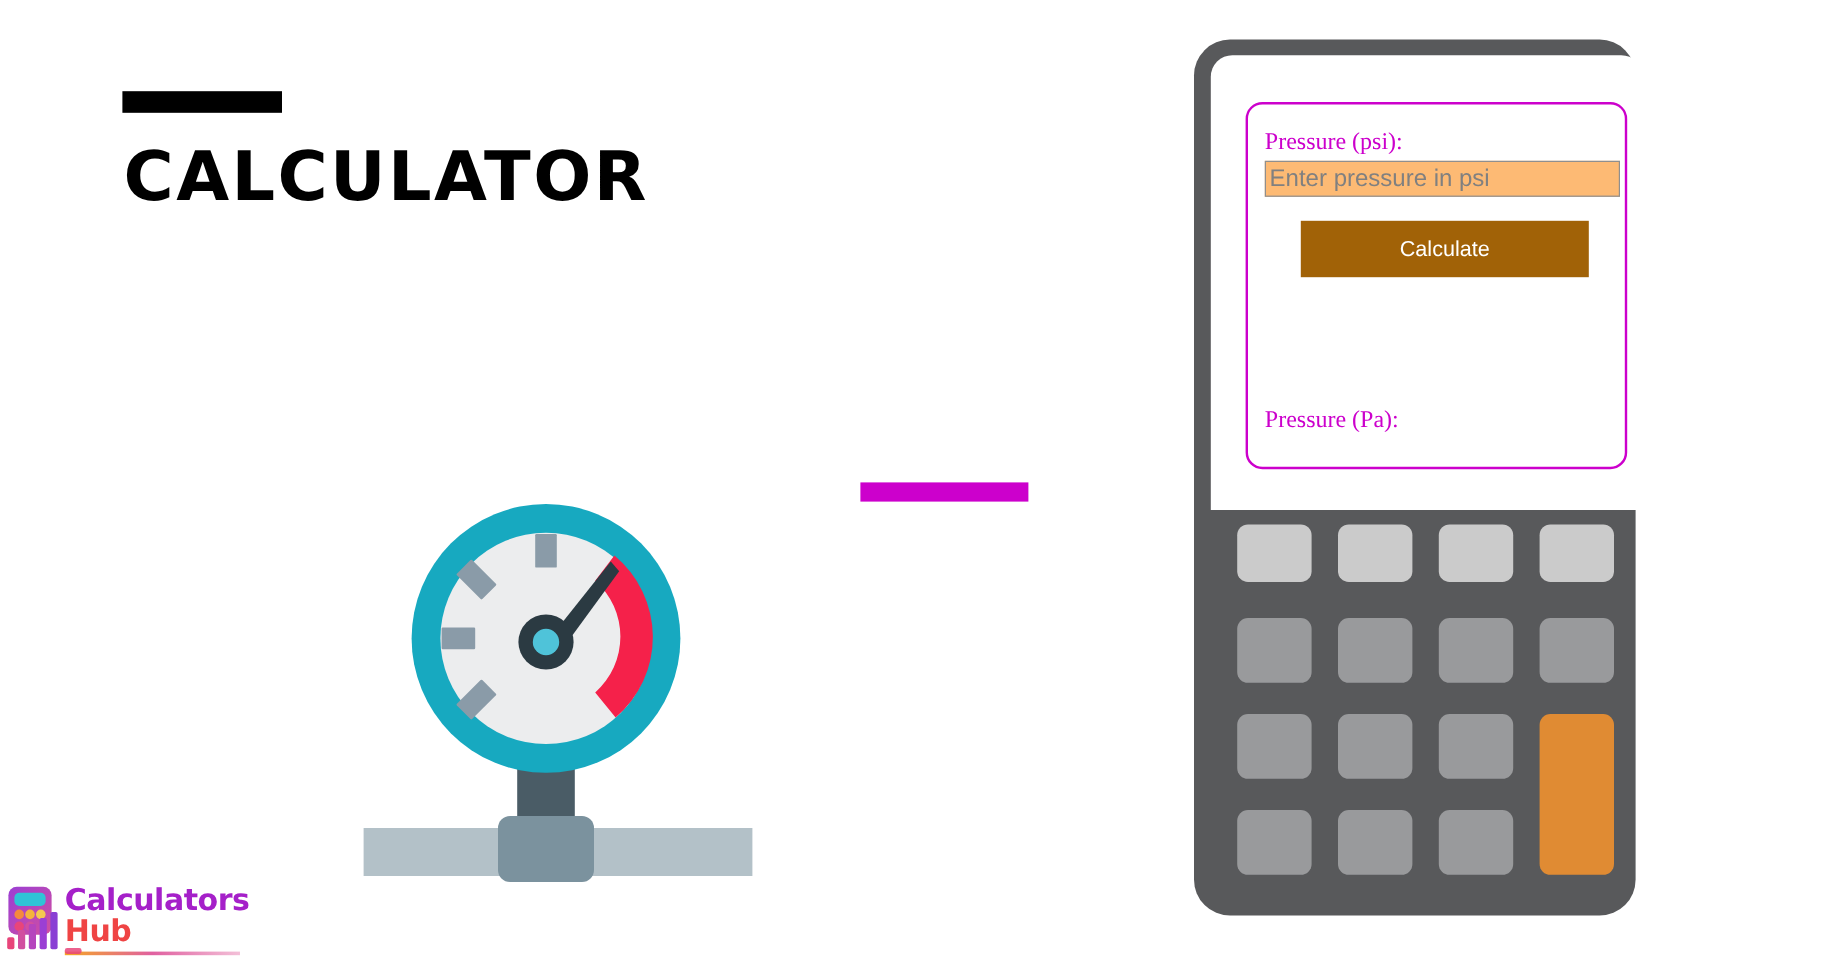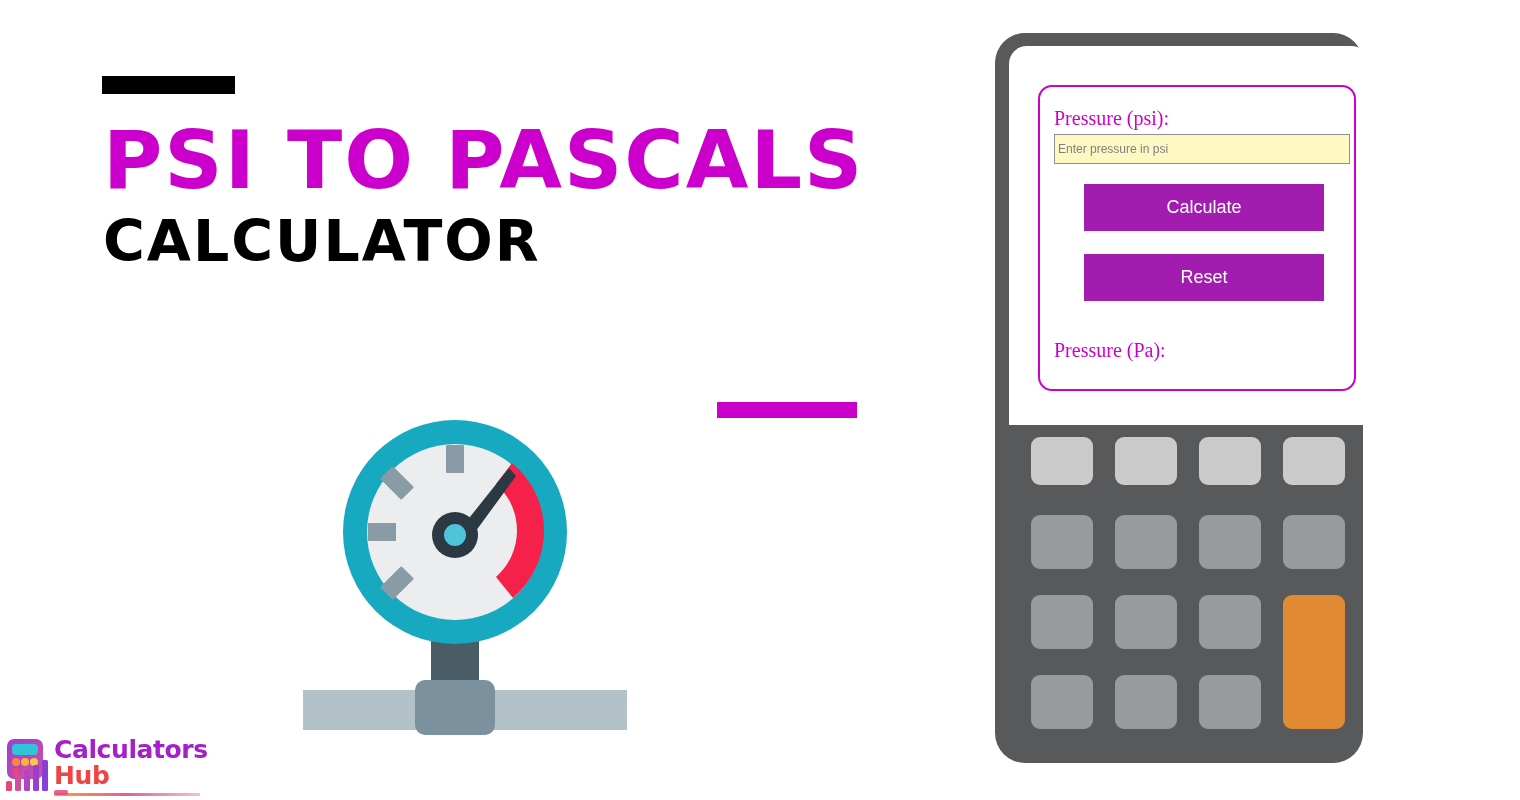--- a/index.html
+++ b/index.html
@@ -136,35 +136,35 @@
   }
   #label-psi { left: 14px; top: 20px; }
   #label-pa  { left: 14px; top: 252px; }
 
   #input-psi {
     position: absolute;
     left: 14px; top: 47px;
     width: 296px; height: 26px;
     box-sizing: border-box;
     border: 1px solid #8f8f8f;
-    background: #fef9c3;
+    background: #fdba74;
     font-family: "Liberation Sans", sans-serif;
-    font-size: 12px;
+    font-size: 20px;
     color: #333;
     padding: 14px 3px;
     border-radius: 0;
     outline: none;
   }
   #input-psi::placeholder { color: #808080; opacity: 1; }
 
   .calc-action-btn {
     position: absolute;
     left: 44px;
     width: 240px; height: 47px;
-    background: #a21caf;
+    background: #a16207;
     border: none;
     color: #ffffff;
     font-family: "Liberation Sans", sans-serif;
     font-size: 18px;
     cursor: pointer;
     padding: 0;
     border-radius: 0;
   }
   #btn-calculate { top: 97px; }
   #btn-reset     { top: 167px; }
@@ -184,21 +184,20 @@
   .key.accent { background: #e08b33; }
 </style>
 </head>
 <body>
 
 <div id="hero">
 
   <div id="accent-bar-black"></div>
 
   <div id="title-block">
-    <div class="title-line" id="title-line-1">PSI TO PASCALS</div>
     <div class="title-line" id="title-line-2">CALCULATOR</div>
   </div>
 
   <div id="accent-bar-magenta"></div>
 
   <div id="gauge-illustration">
     <svg viewBox="0 0 330 330" width="330" height="330">
 
       <rect x="3" y="270" width="324" height="40" fill="#b3c1c8"></rect>
 
@@ -262,21 +261,20 @@
   <div id="calculator-screen-area">
 
     <div id="calc-panel">
 
       <label class="field-label" id="label-psi">Pressure (psi):</label>
 
       <input id="input-psi" type="text" placeholder="Enter pressure in psi" style="">
 
       <button class="calc-action-btn" id="btn-calculate">Calculate</button>
 
-      <button class="calc-action-btn" id="btn-reset">Reset</button>
 
       <label class="field-label" id="label-pa">Pressure (Pa):</label>
 
     </div>
   </div>
 
   <div id="keypad">
 
     <div class="key light" style="left:0px;   top:0px;   width:62px; height:48px;"></div>
     <div class="key light" style="left:84px;  top:0px;   width:62px; height:48px;"></div>

